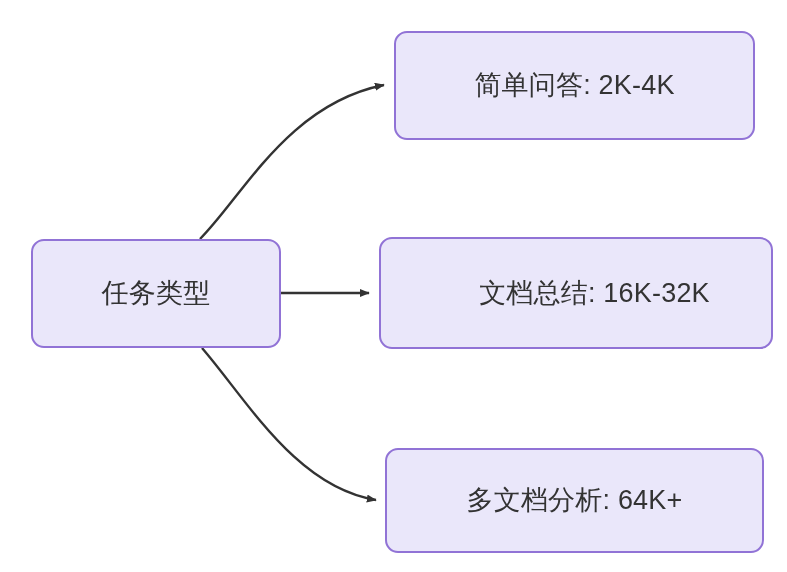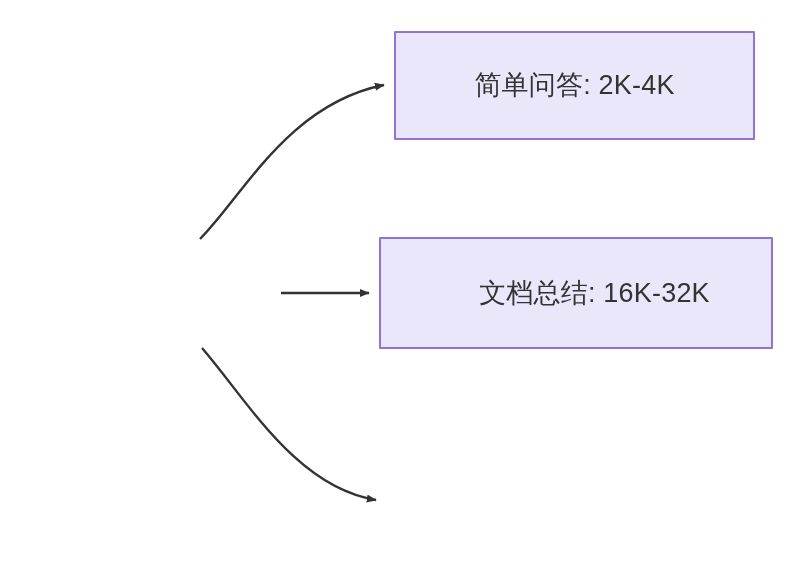--- a/index.html
+++ b/index.html
@@ -28,21 +28,21 @@
     top: 0;
     width: 787px;
     height: 572px;
     pointer-events: none;
   }
   .node {
     position: absolute;
     box-sizing: border-box;
     background: #eae7fa;
     border: 2px solid #9173d6;
-    border-radius: 1px;
+    border-radius: 13px;
     display: flex;
     align-items: center;
     justify-content: center;
     text-align: center;
   }
   .node-label {
     color: #333333;
     font-size: 27px;
     line-height: 1.2;
     letter-spacing: 0.2px;
@@ -87,23 +87,29 @@
       </marker>
     </defs>
 
     <path d="M 200,239 C 243,196 288,104 384,85" fill="none" stroke="#333333" stroke-width="2.4" marker-end="url(#arrowhead)"></path>
 
     <path d="M 281,293 L 369,293" fill="none" stroke="#333333" stroke-width="2.4" marker-end="url(#arrowhead)"></path>
 
     <path d="M 202,348 C 247,400 296,487 376,500" fill="none" stroke="#333333" stroke-width="2.4" marker-end="url(#arrowhead)"></path>
   </svg>
 
+  <div class="node" id="node-source">
+    <span class="node-label">任务类型</span>
+  </div>
 
   <div class="node" id="node-simple-qa">
     <span class="node-label">简单问答: 2K-4K</span>
   </div>
 
   <div class="node" id="node-doc-summary">
     <span class="node-label">文档总结: 16K-32K</span>
   </div>
 
+  <div class="node" id="node-multi-doc">
+    <span class="node-label">多文档分析: 64K+</span>
+  </div>
 
 </div>
 
 </body></html>

